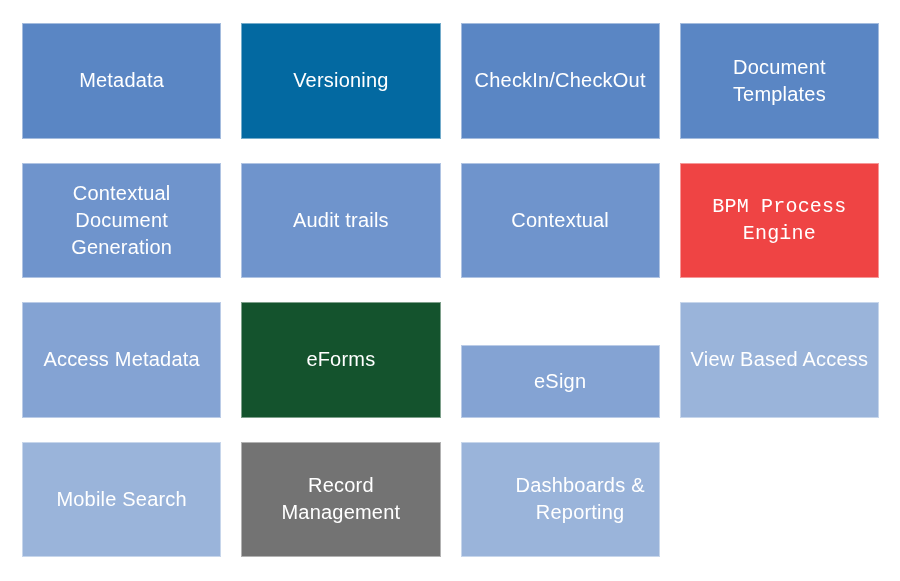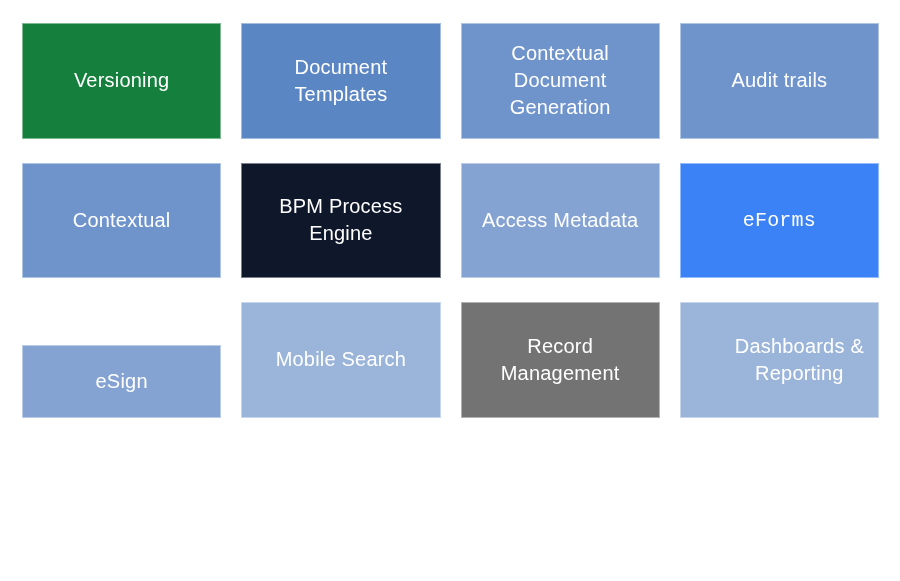--- a/index.html
+++ b/index.html
@@ -39,54 +39,63 @@
     line-height: 1.35;
     white-space: pre-line;
     letter-spacing: 0.2px;
   }
 </style>
 </head>
 <body>
 
 <div class="feature-grid">
 
-  <div class="tile" style="background-color: #15803d;">
+  <div class="tile" style="background-color: rgb(90, 134, 196);">
+    <span class="label">Metadata</span>
+  </div>
+  <div class="tile" style="background-color: #0369a1;">
     <span class="label">Versioning</span>
+  </div>
+  <div class="tile" style="background-color: rgb(90, 134, 196);">
+    <span class="label">CheckIn/CheckOut</span>
   </div>
   <div class="tile" style="background-color: rgb(90, 134, 196);">
     <span class="label">Document
 Templates</span>
   </div>
 
   <div class="tile" style="background-color: rgb(111, 148, 204);">
     <span class="label">Contextual
 Document
 Generation</span>
   </div>
   <div class="tile" style="background-color: rgb(111, 148, 204);">
     <span class="label">Audit trails</span>
   </div>
   <div class="tile" style="background-color: rgb(111, 148, 204);">
     <span class="label">Contextual</span>
   </div>
 
-  <div class="tile" style="background-color: #0f172a;">
+  <div class="tile" style="background-color: #ef4444; font-family: Liberation Mono, monospace;">
     <span class="label">BPM Process
 Engine</span>
   </div>
   <div class="tile" style="background-color: rgb(132, 163, 211);">
     <span class="label">Access Metadata</span>
   </div>
-  <div class="tile" style="background-color: #3b82f6; font-family: Liberation Mono, monospace;">
+  <div class="tile" style="background-color: #14532d;">
     <span class="label">eForms</span>
   </div>
   <div class="tile" style="background-color: rgb(132, 163, 211); margin-top: 43px;">
     <span class="label">eSign</span>
   </div>
 
+  <div class="tile" style="background-color: rgb(154, 180, 218);">
+    <span class="label">View Based Access</span>
+  </div>
   <div class="tile" style="background-color: rgb(154, 180, 218);">
     <span class="label">Mobile Search</span>
   </div>
   <div class="tile" style="background-color: #737373;">
     <span class="label">Record
 Management</span>
   </div>
   <div class="tile" style="background-color: rgb(154, 180, 218); padding-left: 48px;">
     <span class="label">Dashboards &amp;
 Reporting</span>

